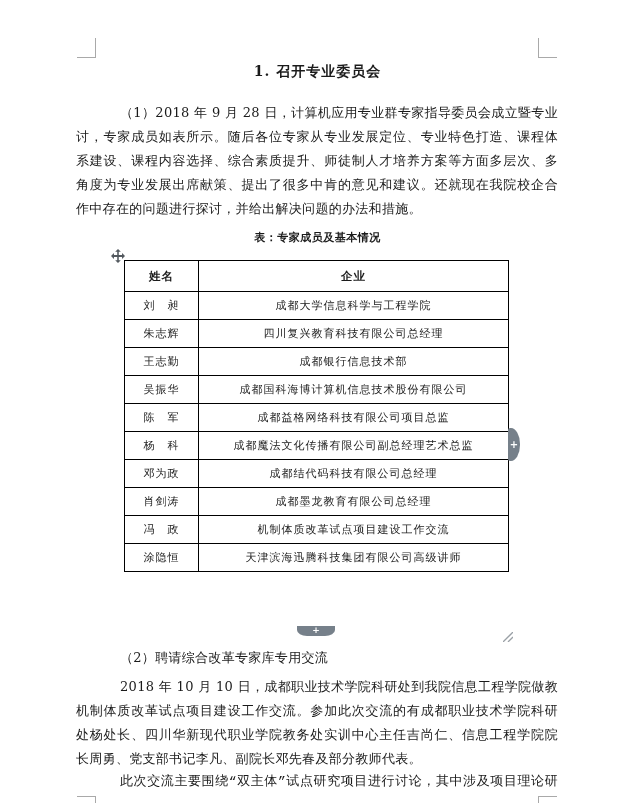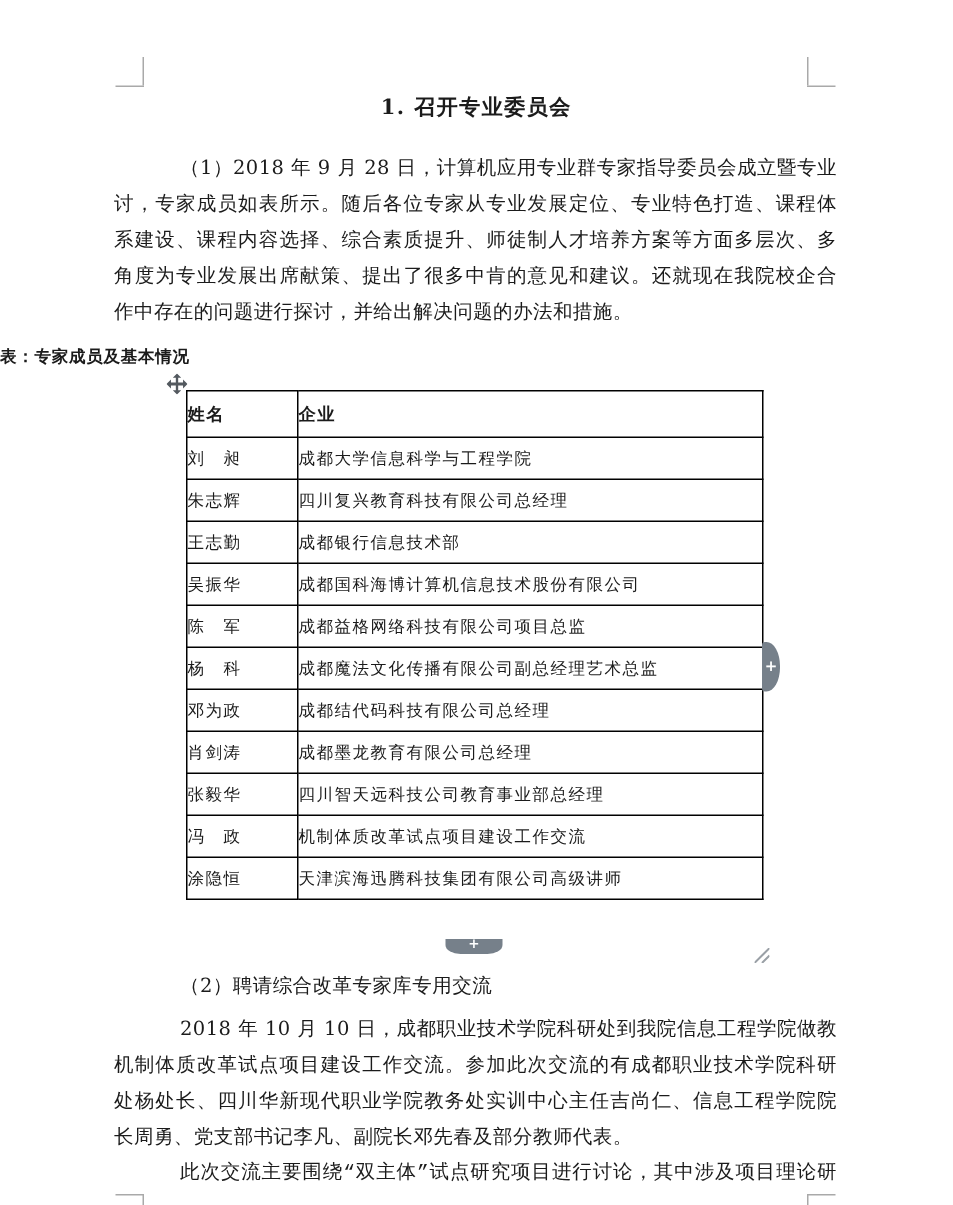--- a/index.html
+++ b/index.html
@@ -21,31 +21,31 @@
   }
   .textcol{position:absolute;left:76px;width:482px;}
   .line{
     height:24px;line-height:24px;font-size:13px;letter-spacing:.3px;
     white-space:nowrap;overflow:visible;
   }
   .line.j{text-align:justify;text-align-last:justify;white-space:normal;height:24px;overflow:hidden;}
   .ind{text-indent:44px;}
   .caption{
     position:absolute;left:0;top:212px;width:635px;height:16px;
-    text-align:left;font-size:11px;font-weight:bold;letter-spacing:.5px;
+    text-align:center;font-size:11px;font-weight:bold;letter-spacing:.5px;
   }
   
   .doc-table{
     position:absolute;left:124px;top:242px;width:384px;
     border-collapse:collapse;table-layout:fixed;
     font-size:11px;
   }
   .doc-table td{
     border:1px solid var(--table-border,#000);
-    text-align:left;vertical-align:middle;
+    text-align:center;vertical-align:middle;
     height:27px;padding:0;letter-spacing:1px;
   }
   .doc-table tr.hdr td{height:30px;font-weight:bold;font-size:11.5px;}
   
   .move-handle{position:absolute;left:111px;top:230px;width:14px;height:14px;cursor:move;}
   .insert-col{
     position:absolute;left:508px;top:410px;width:12px;height:33px;
     background:var(--handle-background,#76808a);
     border-radius:2px 9px 9px 2px / 2px 16px 16px 2px;
     color:var(--handle-plus,#fff);text-align:center;
@@ -140,24 +140,20 @@
     </tr>
     <tr>
       <td>邓为政</td>
       <td>成都结代码科技有限公司总经理</td>
     </tr>
     <tr>
       <td>肖剑涛</td>
       <td>成都墨龙教育有限公司总经理</td>
     </tr>
     <tr>
-      <td>张毅华</td>
-      <td>四川智天远科技公司教育事业部总经理</td>
-    </tr>
-    <tr>
       <td>冯　政</td>
       <td>机制体质改革试点项目建设工作交流</td>
     </tr>
     <tr>
       <td>涂隐恒</td>
       <td>天津滨海迅腾科技集团有限公司高级讲师</td>
     </tr>
   </tbody>
     </table>
 

